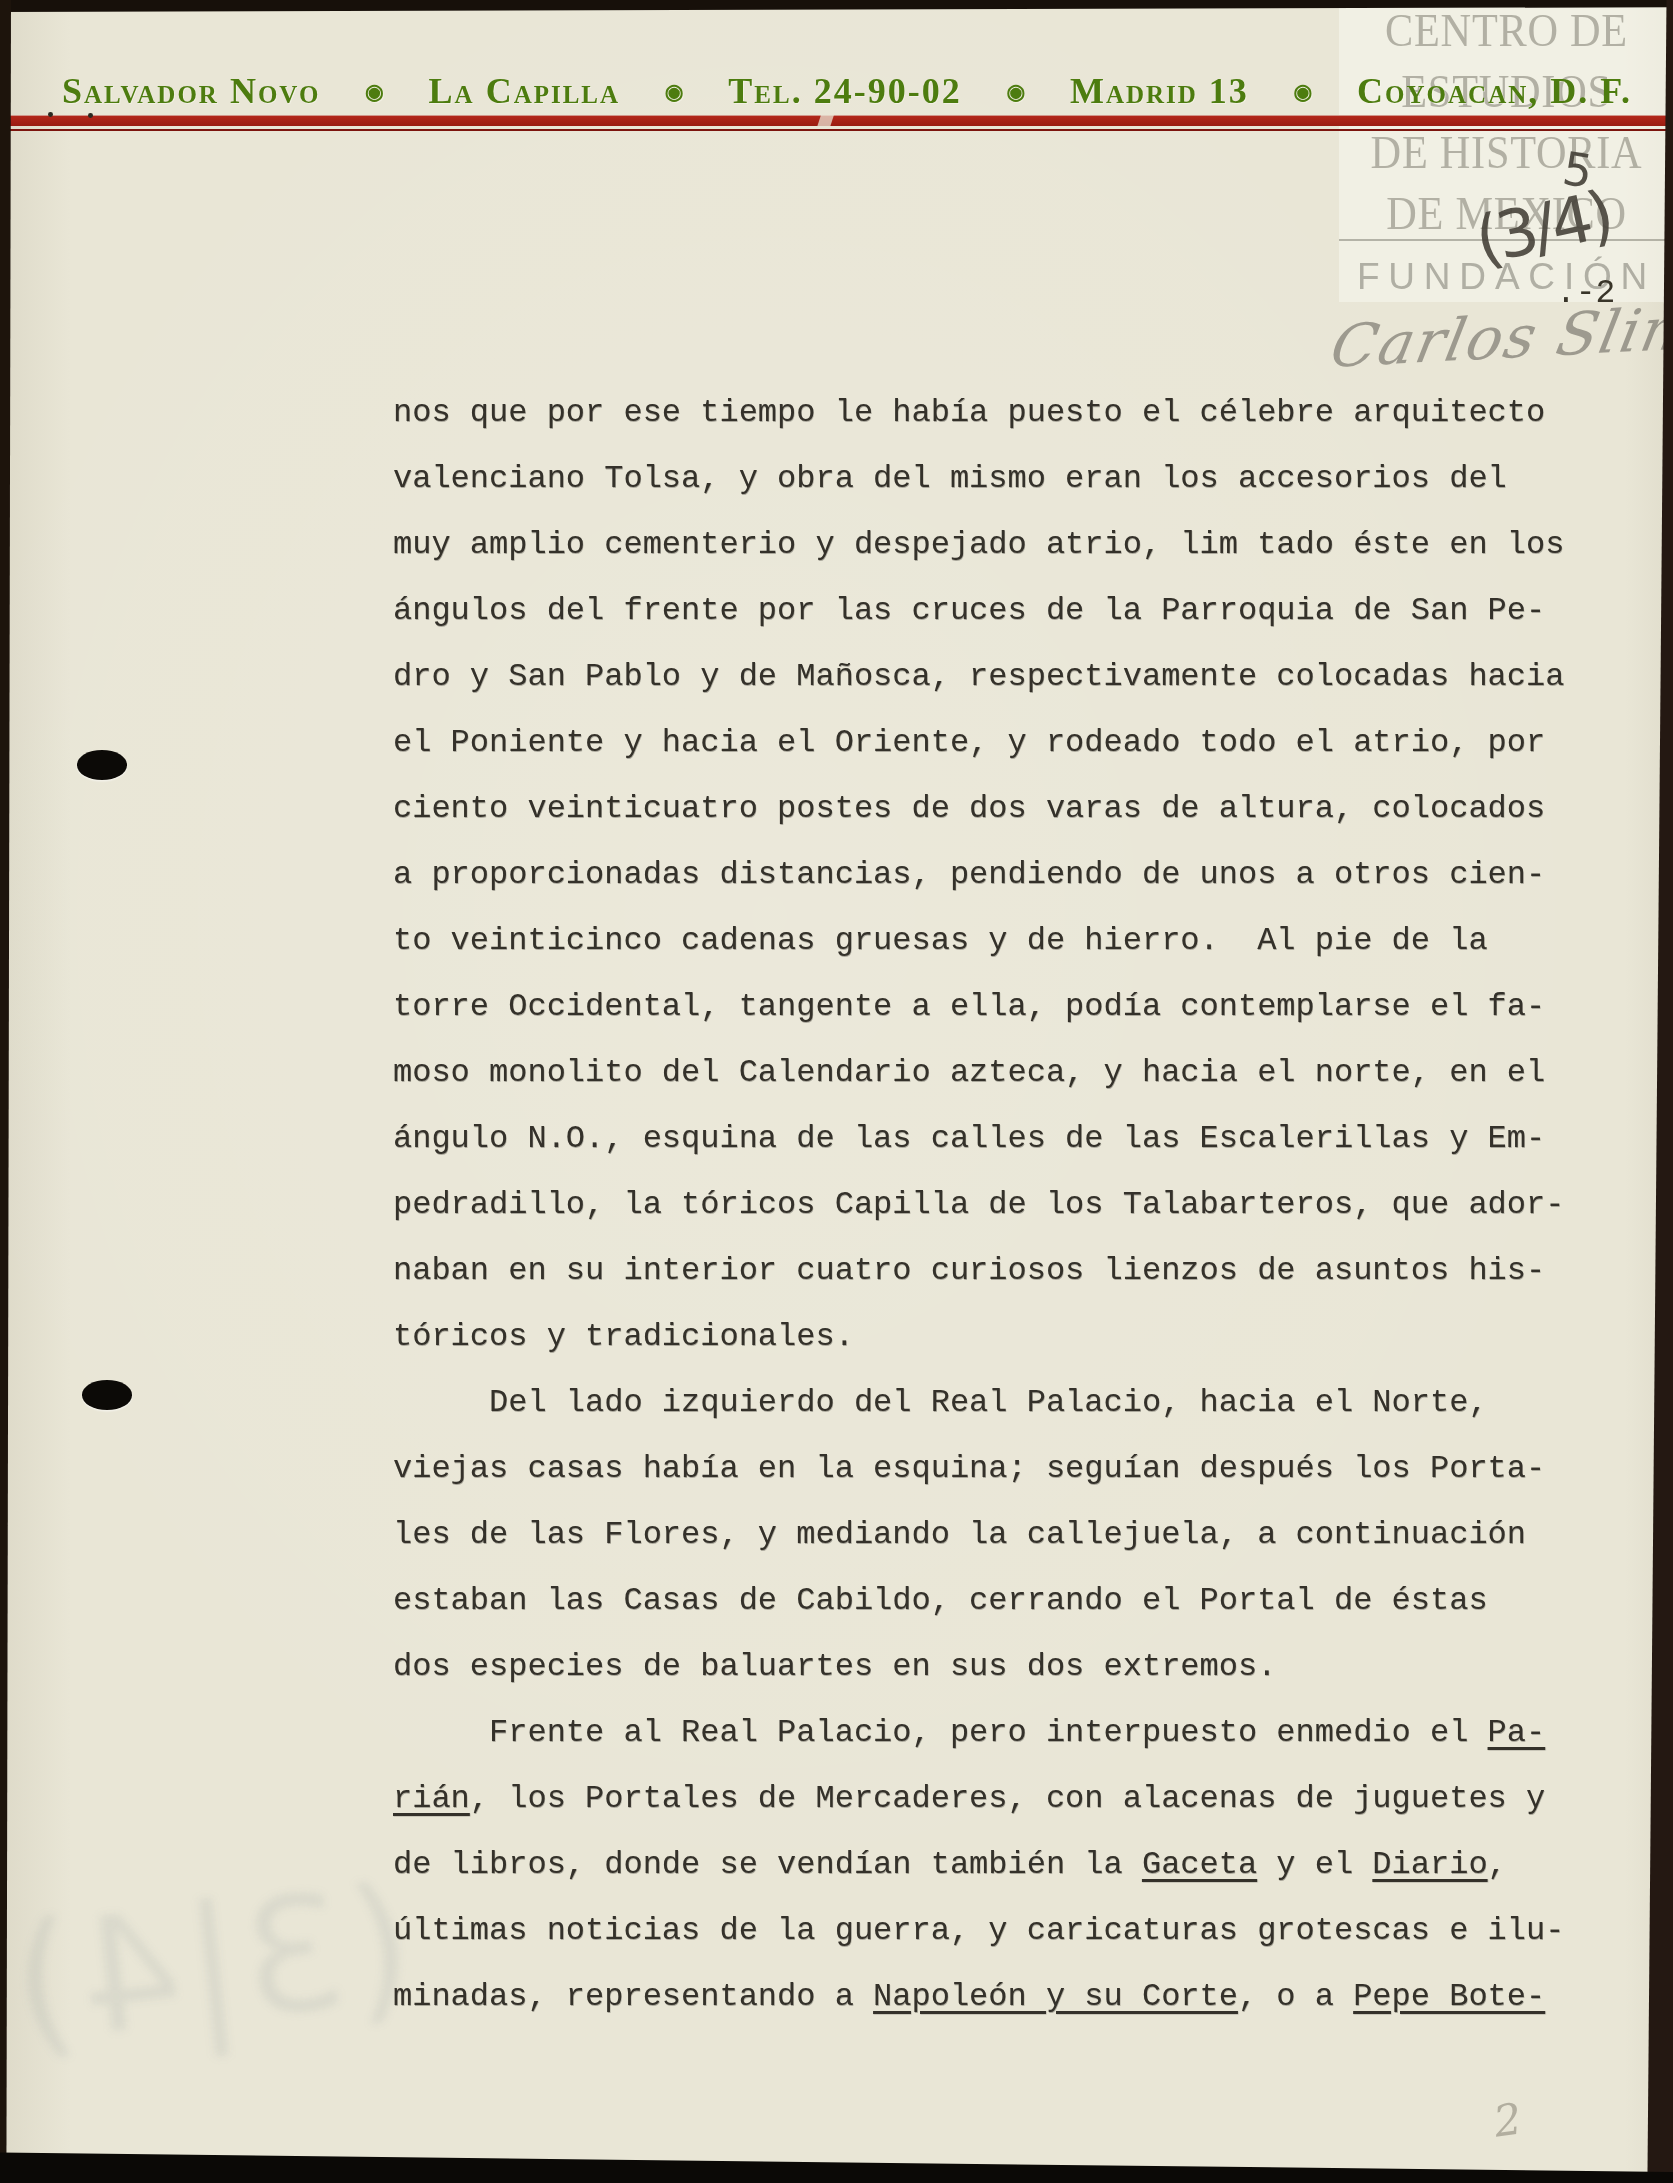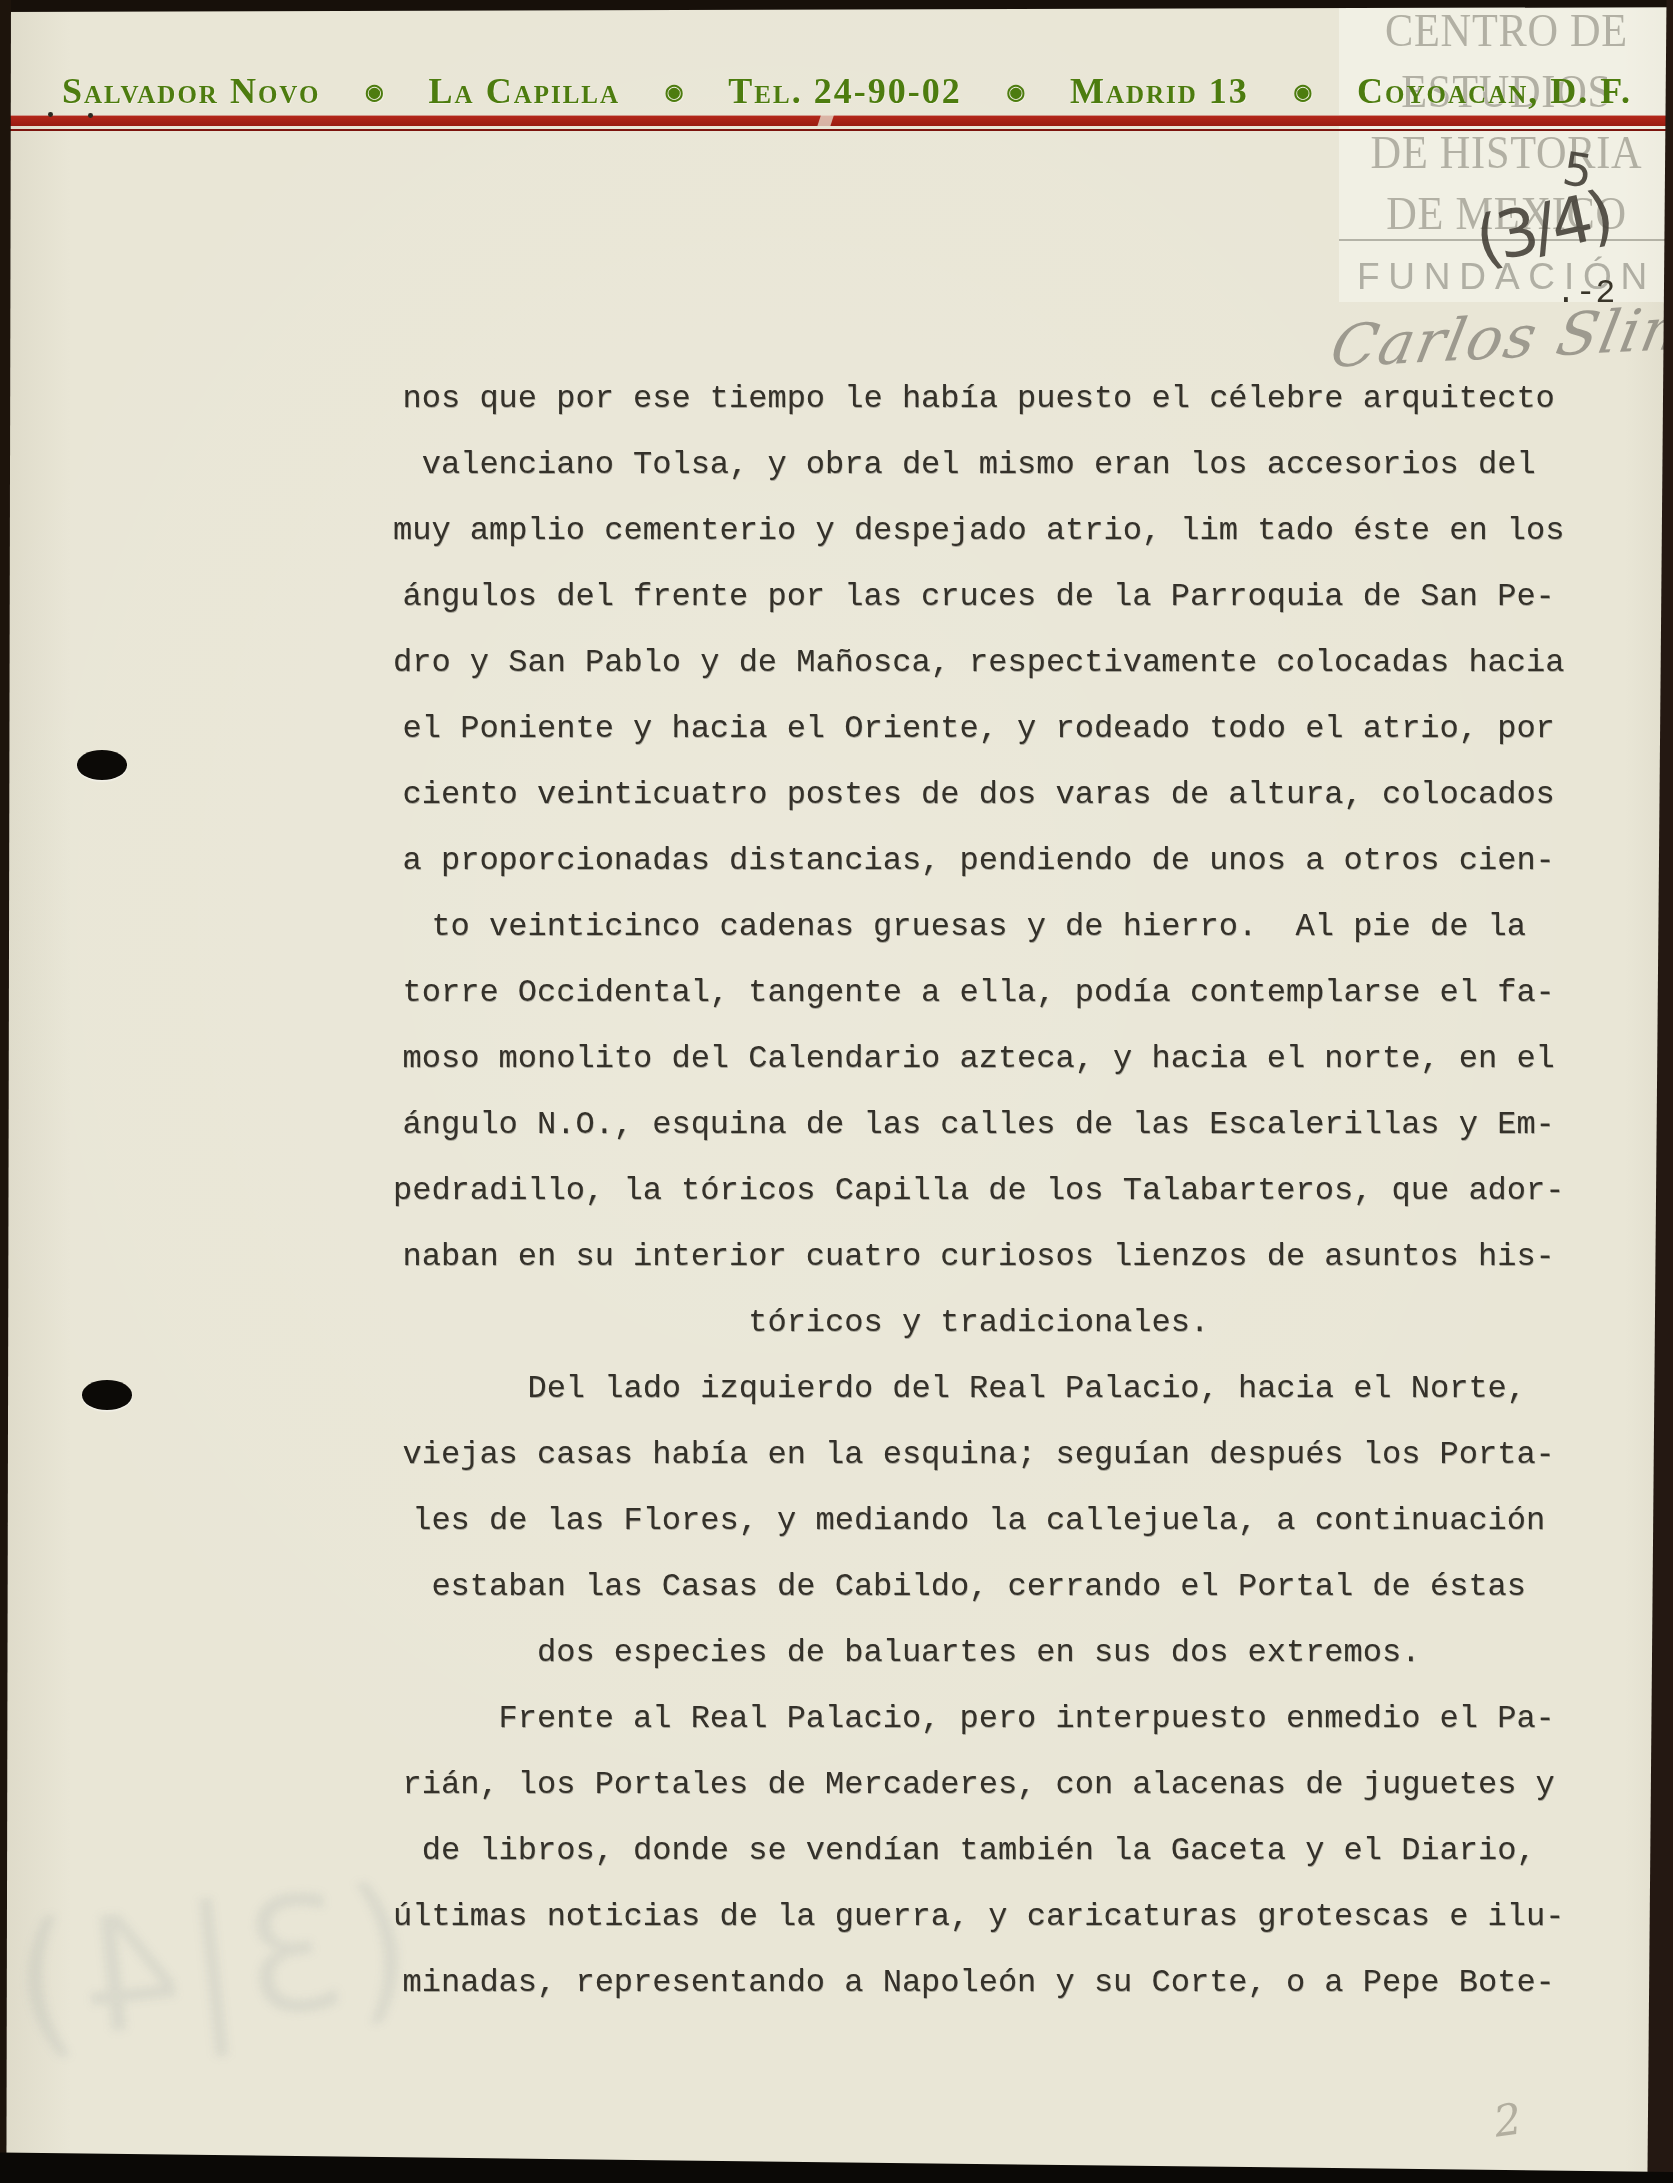--- a/index.html
+++ b/index.html
@@ -93,26 +93,26 @@
     color:rgba(90,105,120,0.10);transform:scaleX(-1) rotate(6deg);
     filter:blur(4px);white-space:nowrap;}
 
   
   .hole{position:absolute;background:#0c0a07;border-radius:50%;z-index:30;
     box-shadow:0 1.6px 1.6px rgba(255,255,255,0.5);}
   .hole-1{left:77px;top:750px;width:50px;height:29.5px;}
   .hole-2{left:82px;top:1380px;width:50px;height:29.5px;}
 
   
-  .typed{position:absolute;left:393px;top:366px;z-index:22;text-align:center;}
+  .typed{position:absolute;left:393px;top:380px;z-index:22;}
   .tline{
     height:66px;line-height:66px;white-space:pre;
     font-family:"Liberation Mono", monospace;font-size:32px;
     color:#34312a;text-shadow:0.5px 0.5px 0.3px rgba(52,49,42,0.35);}
-  .tline .u{text-decoration-thickness:2.8px;text-underline-offset:6.4px;}
+  .tline .u{text-decoration:underline;text-decoration-thickness:2.8px;text-underline-offset:6.4px;}
 </style>
 </head>
 <body>
 
 <div id="scan">
 
   <div class="paper"></div>
 
   <div class="ghost">(3|4)</div>
 

